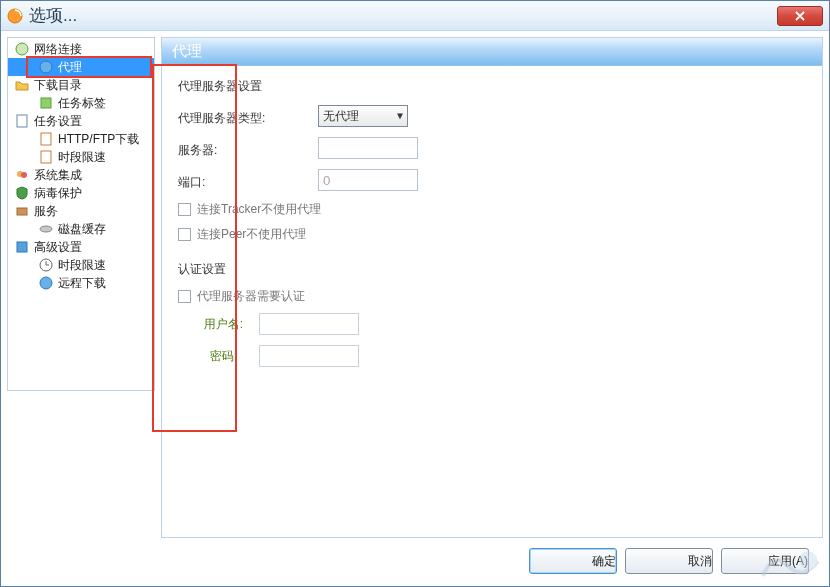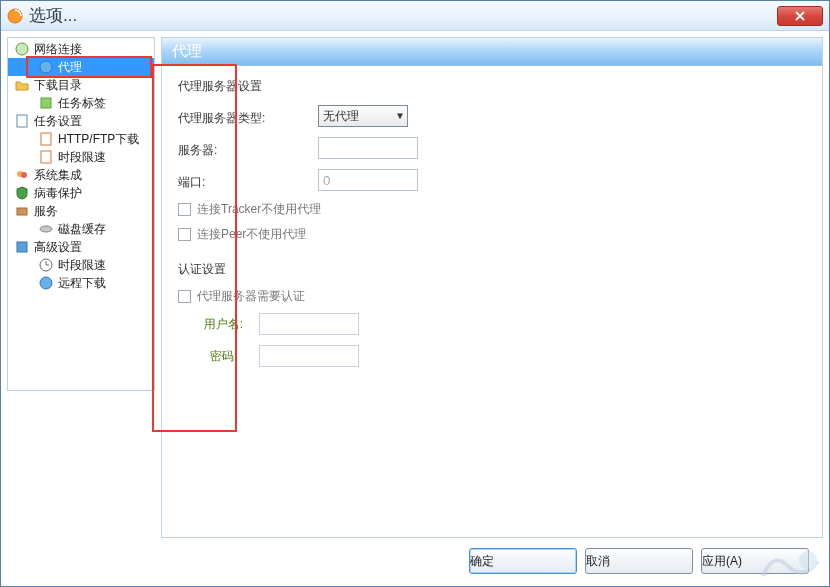--- a/index.html
+++ b/index.html
@@ -27,21 +27,21 @@
     .select-arrow { font-size: 10px; color: #333; }
     .text-input { width: 100px; height: 22px; border: 1px solid #b8c5d0; background: #fff; padding: 0 4px; color: #888; }
     .text-input:disabled { background: #fff; color: #aaa; }
     .cb-row { display: flex; align-items: center; margin-bottom: 8px; color: #777; }
     .cb { width: 13px; height: 13px; border: 1px solid #a0a8b0; margin-right: 6px; background: #fff; }
     .auth-section { margin-top: 18px; }
     .auth-row { display: flex; align-items: center; margin-bottom: 10px; padding-left: 18px; }
     .auth-label { width: 55px; text-align: center; color: #4d7c0f; margin-right: 8px; }
     .auth-input { width: 100px; height: 22px; border: 1px solid #c8d2dc; background: #fff; }
     .button-row { display: flex; justify-content: flex-end; gap: 8px; padding: 10px 14px 0 0; height: 42px; }
-    .btn { width: 108px; height: 26px; border: 1px solid #7f8f9e; background: linear-gradient(to bottom,#fdfdfd,#e4ebf2); border-radius: 3px; cursor: pointer; display: flex; align-items: center; justify-content: flex-start; color: #222; }
+    .btn { width: 88px; height: 26px; border: 1px solid #7f8f9e; background: linear-gradient(to bottom,#fdfdfd,#e4ebf2); border-radius: 3px; cursor: pointer; display: flex; align-items: center; justify-content: flex-end; color: #222; }
     .btn.primary { border: 1px solid #4a8fd0; box-shadow: 0 0 0 1px #a8d4f7 inset; }
     .watermark { position: absolute; right: 6px; bottom: 0; width: 70px; height: 40px; opacity: 0.5; z-index: 20; }
     .red-box-content { position: absolute; border: 2px solid #e63a2e; pointer-events: none; z-index: 5; }
   </style>
 </head>
 <body>
 
 <div class="window">
   <div class="titlebar">
     <span class="titlebar-icon">

